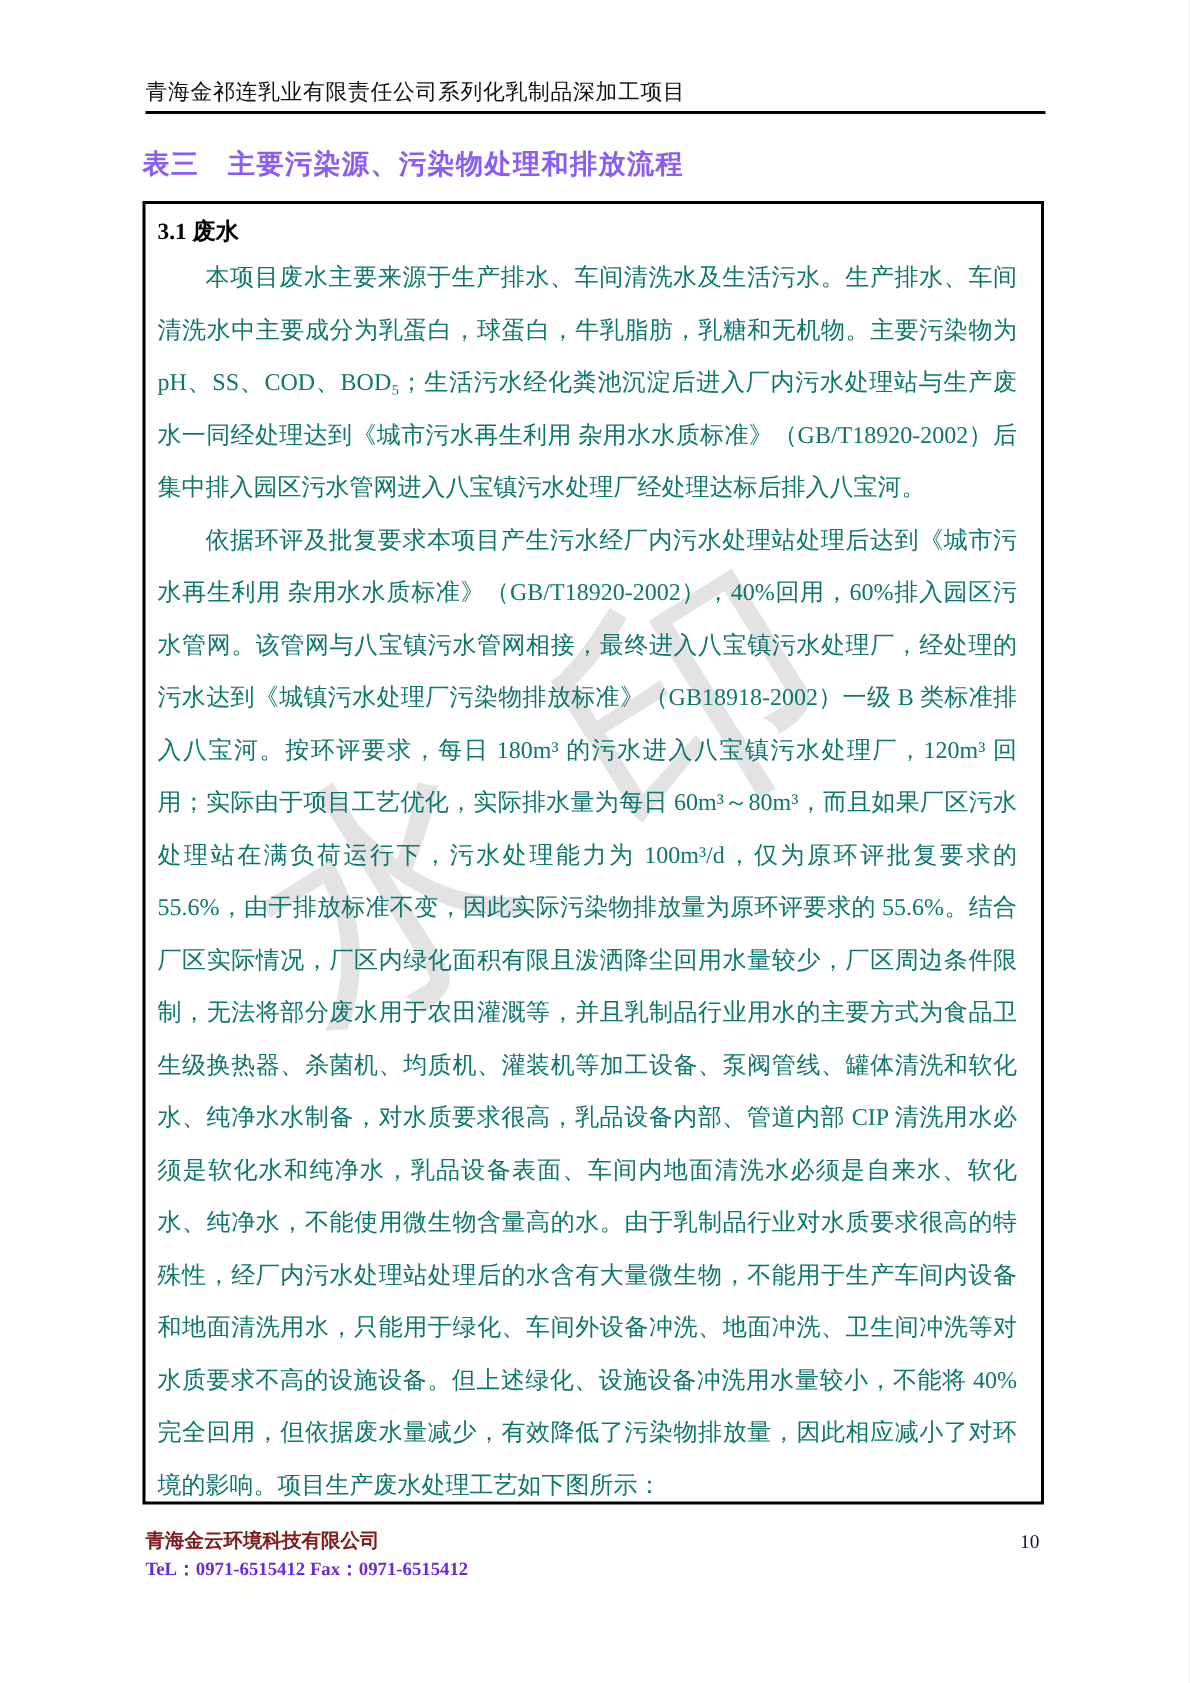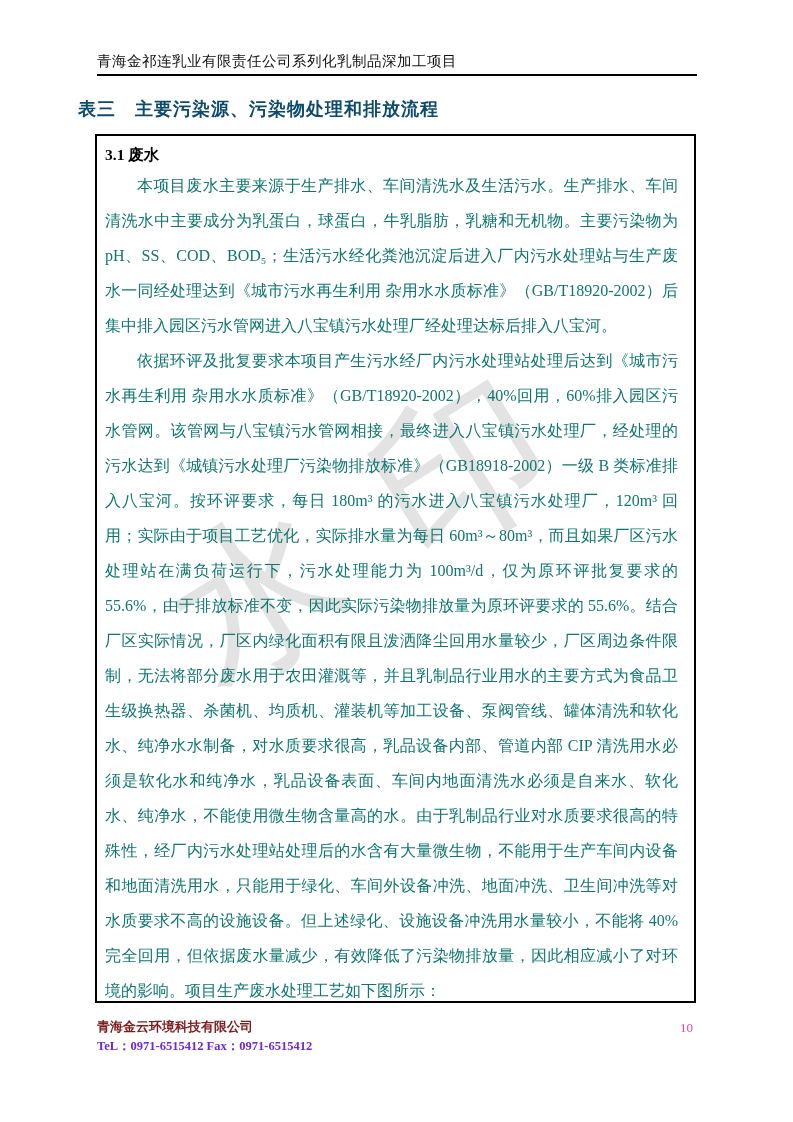--- a/index.html
+++ b/index.html
@@ -31,25 +31,25 @@
     position: absolute;
     top: 74px;
     left: 97px;
     width: 600px;
     height: 2px;
     background: #000000;
   }
   .doc-title {
     position: absolute;
     top: 97px;
-    left: 78px;
+    left: 95px;
     font-size: 18px;
     font-weight: bold;
     letter-spacing: 1px;
-    color: #0c4a6e;
+    color: #8b5cf6;
   }
   .content-box {
     position: absolute;
     top: 134px;
     left: 95px;
     width: 601px;
     height: 869px;
     border: 2px solid #000000;
     box-sizing: border-box;
     padding: 6px 16px 0 8px;
@@ -99,21 +99,21 @@
     left: 97px;
     font-size: 12.5px;
     font-weight: bold;
     color: #6d28d9;
   }
   .page-number {
     position: absolute;
     top: 1020px;
     left: 680px;
     font-size: 13px;
-    color: #ec4899;
+    color: #0f172a;
   }
 </style>
 </head>
 <body>
 
 <div class="page">
 
   <div class="watermark">水印</div>
 
   <div class="doc-header">青海金祁连乳业有限责任公司系列化乳制品深加工项目</div>

